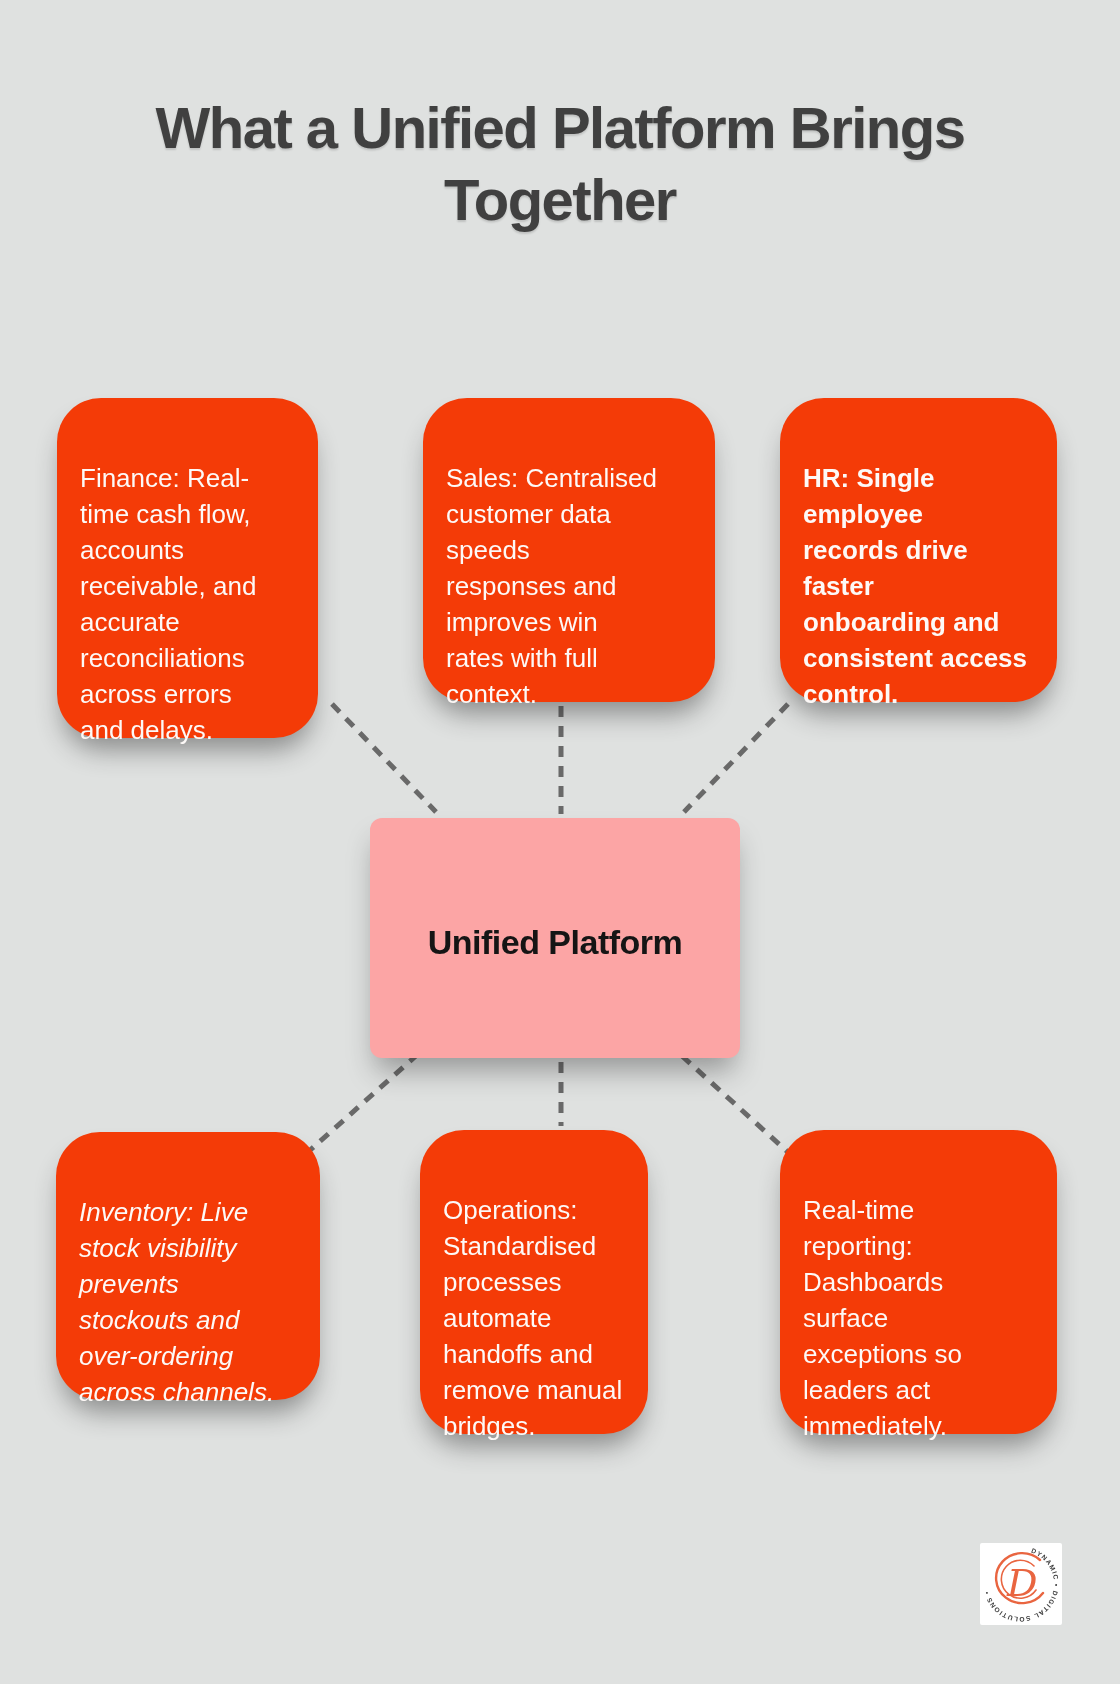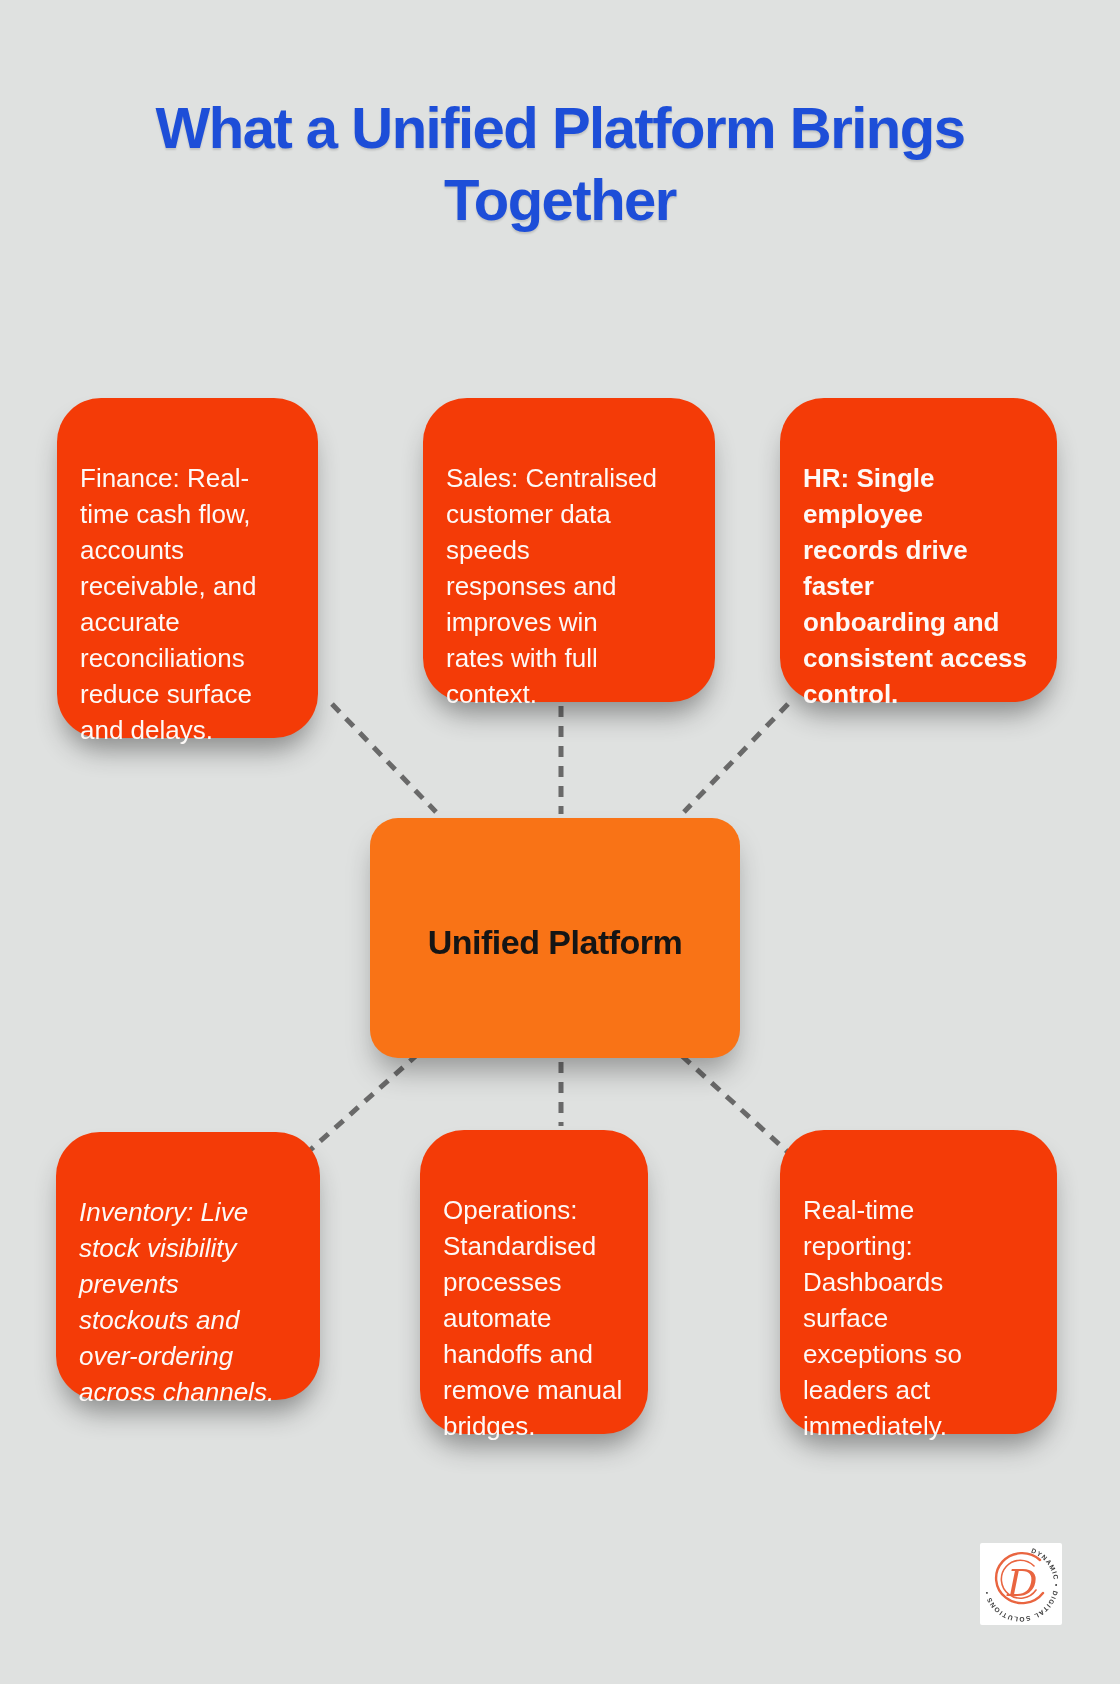--- a/index.html
+++ b/index.html
@@ -4,41 +4,41 @@
 <style>
   html,body{margin:0;padding:0;background:#dfe1e0;}
   .canvas{
     position:relative;width:1120px;height:1684px;margin:0 auto;
     background:#dfe1e0;overflow:hidden;
     font-family:"Liberation Sans",sans-serif;
   }
   .title{
     position:absolute;top:92px;left:0;width:100%;margin:0;
     text-align:center;font-size:58px;line-height:1.24;font-weight:800;
-    letter-spacing:-1.5px;color:#1d4ed8;white-space:pre-line;
+    letter-spacing:-1.5px;color:#404040;white-space:pre-line;
     text-shadow:0 2px 2px rgba(0,0,0,0.14);
   }
   .connectors{position:absolute;left:0;top:0;width:1120px;height:1684px;}
   .connectors line{stroke:#696969;stroke-width:5;stroke-dasharray:11 9;}
   .card{
     position:absolute;box-sizing:border-box;
     background:#f43b07;border-radius:44px;
     color:#fdf9f7;font-size:26px;line-height:36px;
     padding:26px 12px 26px 23px;white-space:pre-line;
     box-shadow:0 18px 26px -6px rgba(40,40,40,0.45);
   }
   .card-finance  {left:57px;  top:398px;  width:261px; height:340px;}
   .card-sales    {left:423px; top:398px;  width:292px; height:304px;}
   .card-hr       {left:780px; top:398px;  width:277px; height:304px;font-weight:bold;}
   .card-inventory{left:56px;  top:1132px; width:264px; height:268px;font-style:italic;}
   .card-operations{left:420px;top:1130px; width:228px; height:304px;}
   .card-reporting{left:780px; top:1130px; width:277px; height:304px;}
   .center-node{
     position:absolute;left:370px;top:818px;width:370px;height:240px;
-    background:#f97316;border-radius:28px;
+    background:#fca5a5;border-radius:12px;
     display:flex;align-items:center;justify-content:center;
     box-shadow:0 18px 28px -6px rgba(40,40,40,0.4);
   }
   .center-node .label{
     font-size:34px;font-weight:700;color:#151515;letter-spacing:-0.5px;
     padding-top:8px;
   }
   .logo{
     position:absolute;left:980px;top:1543px;width:82px;height:82px;
     background:#ffffff;border-radius:2px;
@@ -62,21 +62,21 @@
     <line x1="682" y1="1056" x2="790" y2="1154"></line>
   </svg>
 
   <div class="card card-finance">
     <span>Finance: Real-
 time cash flow,
 accounts
 receivable, and
 accurate
 reconciliations
-reduce surface
+across errors
 and delays.</span>
   </div>
 
   <div class="card card-sales">
     <span>Sales: Centralised
 customer data
 speeds
 responses and
 improves win
 rates with full

